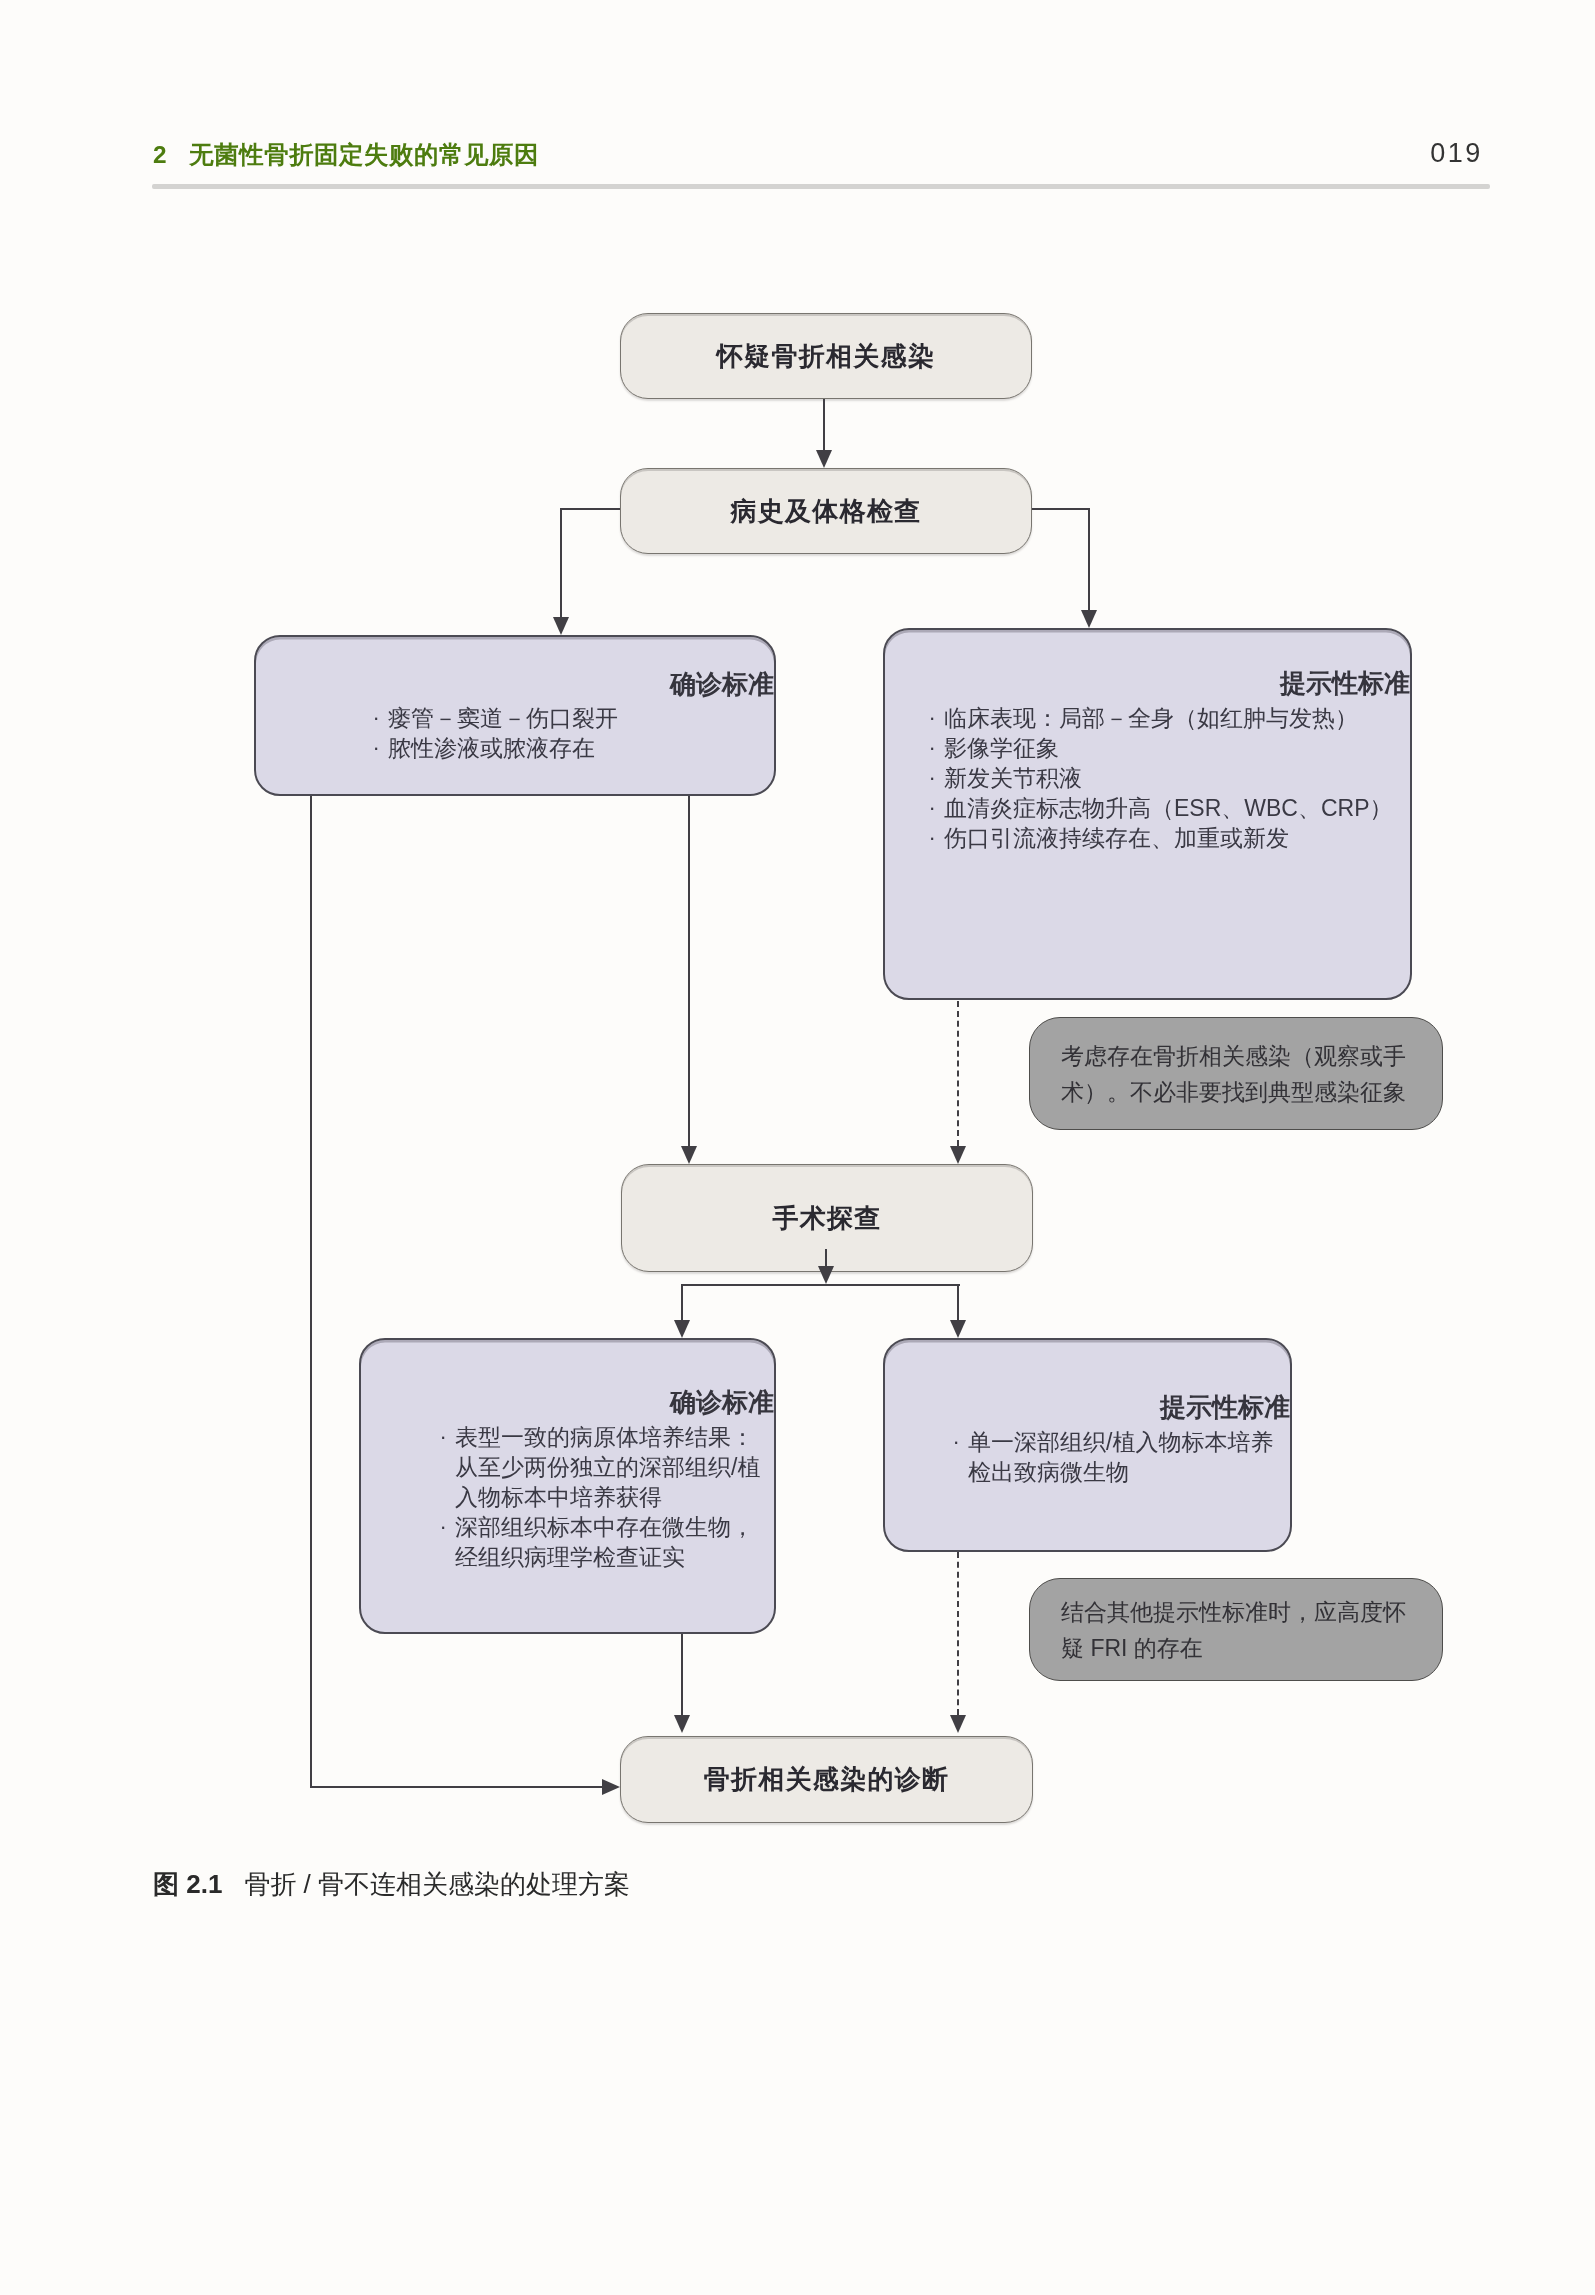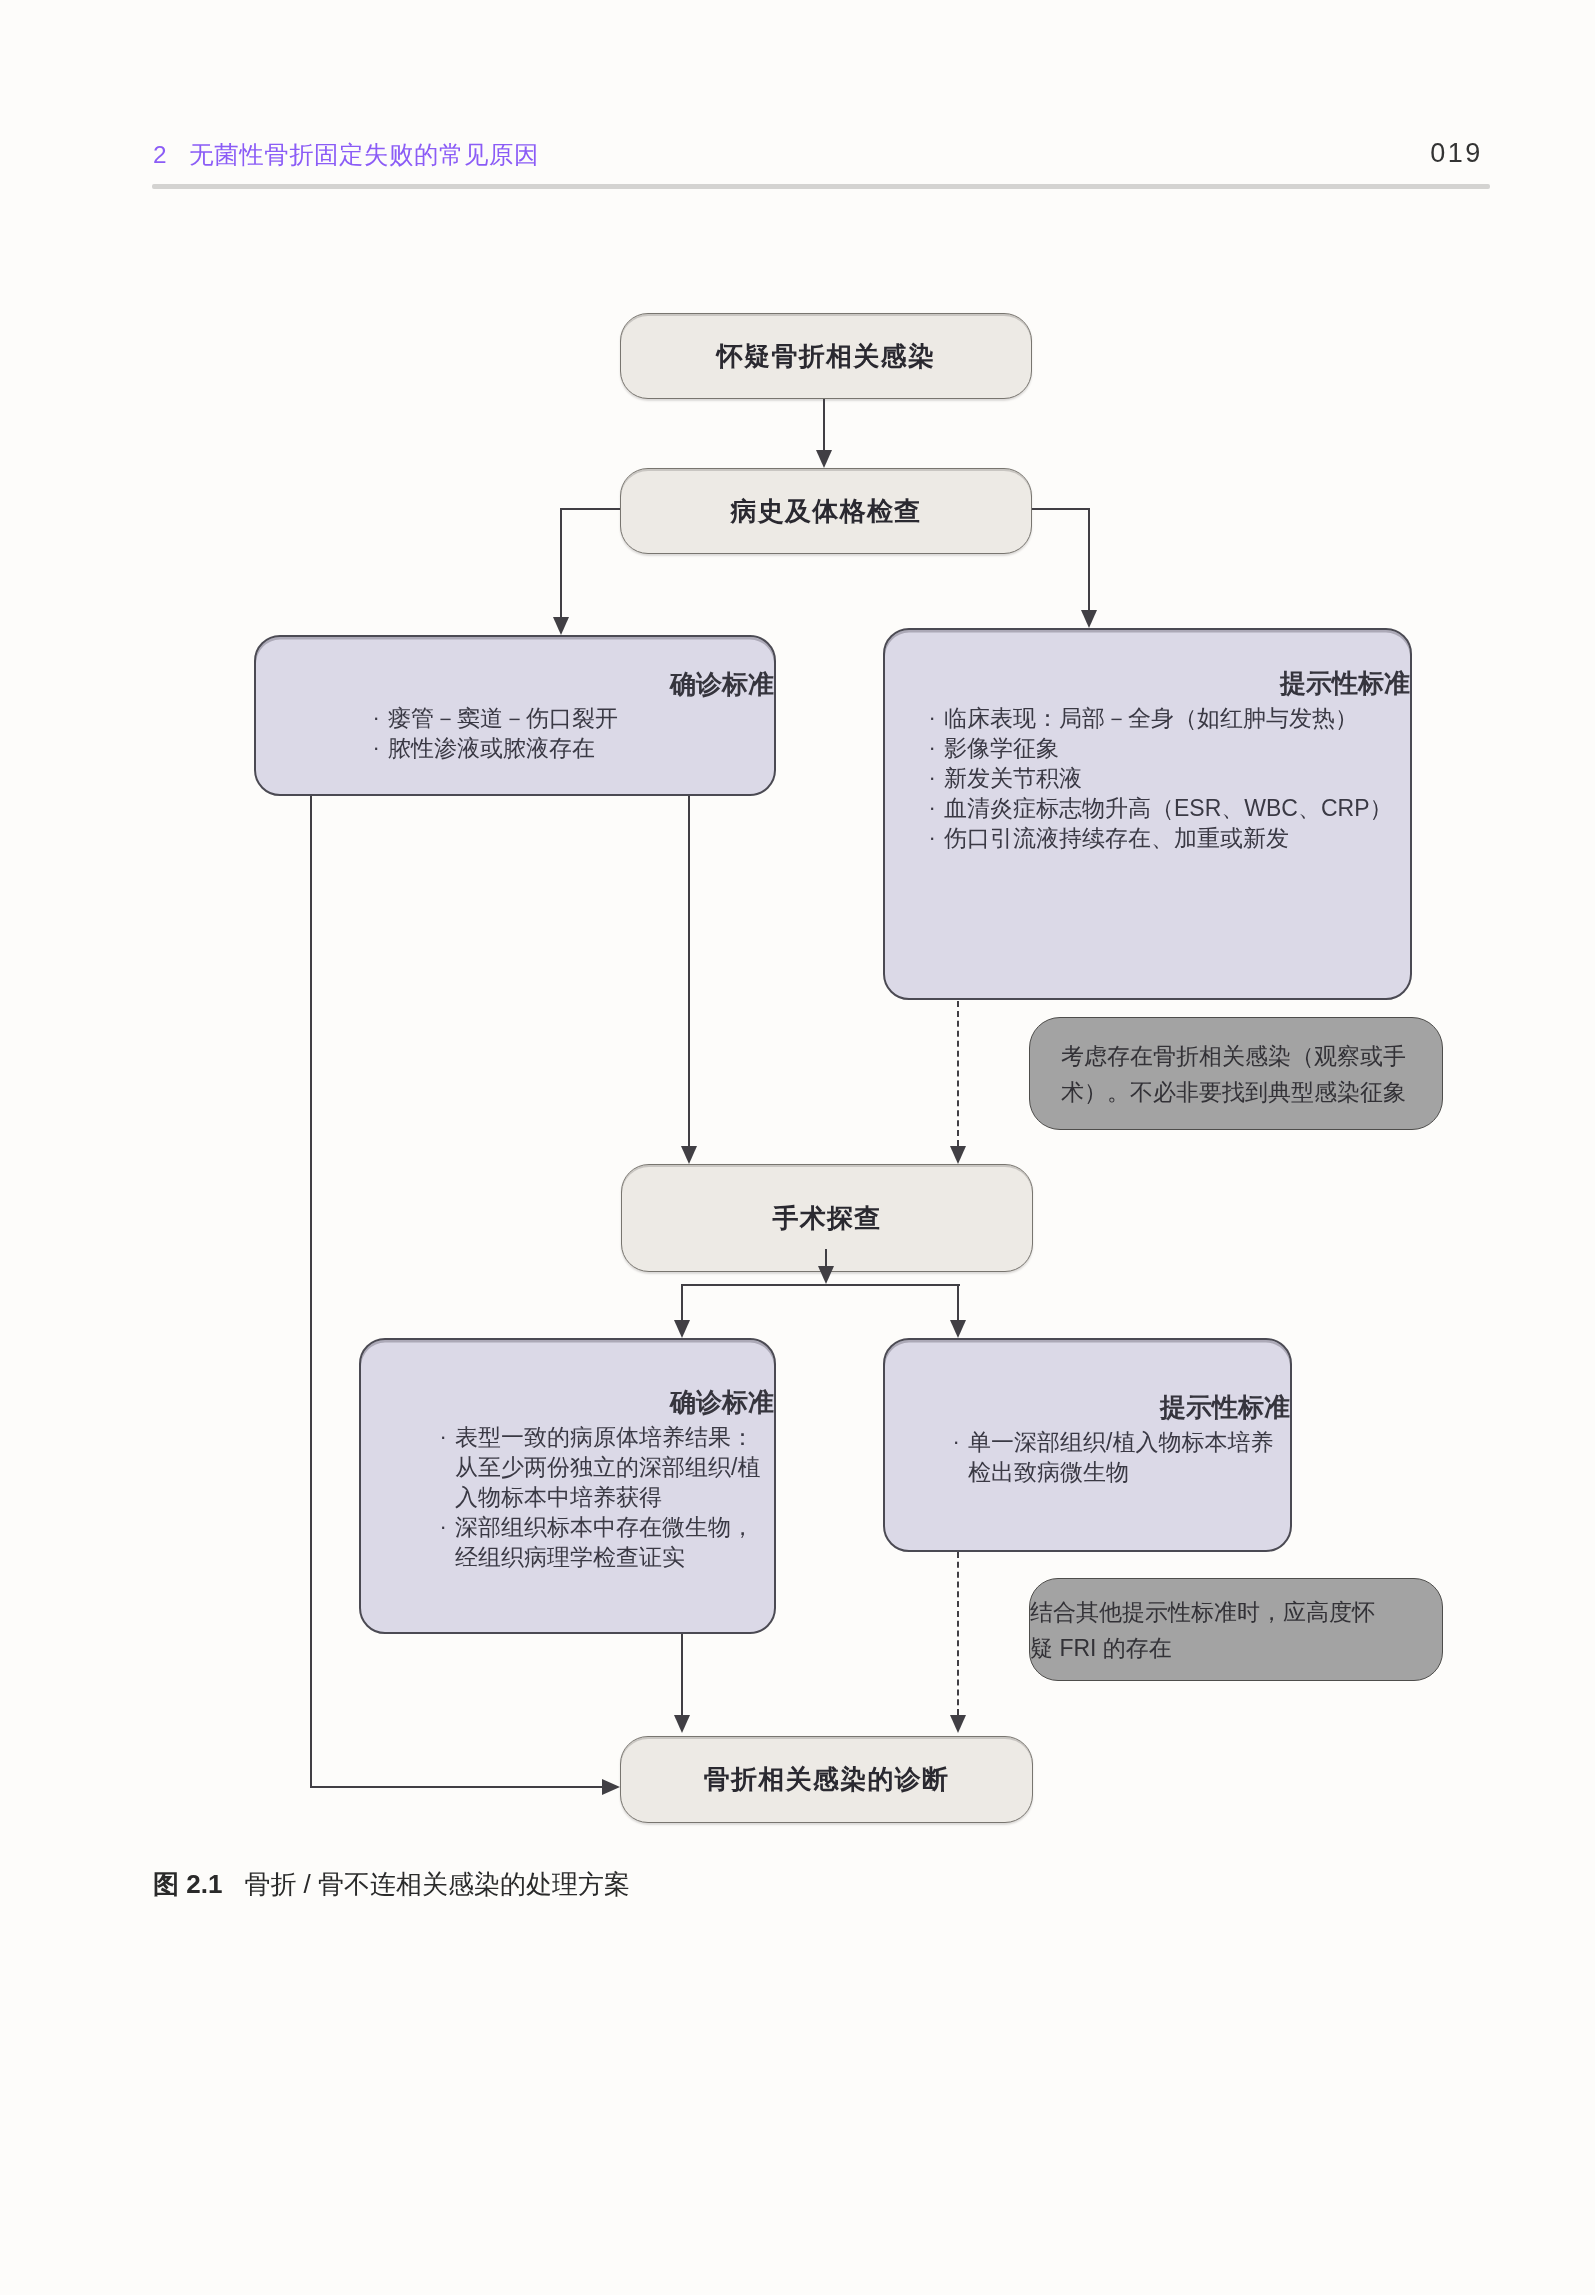--- a/index.html
+++ b/index.html
@@ -6,21 +6,21 @@
   body{
     width:1596px;height:2295px;position:relative;
     background:#fdfcfa;
     font-family:"Liberation Sans",sans-serif;
     color:#2b2a2f;
     -webkit-font-smoothing:antialiased;
   }
   #page{position:absolute;inset:0;}
 
   
-  .hdr{position:absolute;top:139px;left:153px;font-size:24.4px;font-weight:400;color:#8b5cf6;letter-spacing:0.6px;}
+  .hdr{position:absolute;top:139px;left:153px;font-size:24.4px;font-weight:700;color:#4d7c0f;letter-spacing:0.6px;}
   .hdr .num{margin-right:22px;}
   .pageno{position:absolute;top:138px;right:113px;font-size:27px;font-weight:500;color:#333;letter-spacing:2.6px;}
   .rule{position:absolute;top:184px;left:152px;width:1338px;height:4.5px;background:#d4d3d1;border-radius:1.9px;}
 
   
   .node{position:absolute;box-sizing:border-box;display:flex;flex-direction:column;justify-content:center;}
   .beige{
     background:#edeae5;border:1.9px solid #78756f;border-radius:28px;
     box-shadow:0 1.9px 1.9px rgba(70,68,64,.18), inset 0 1.9px 0 rgba(95,93,90,.25);
     align-items:center;
@@ -129,21 +129,21 @@
   </div>
 
   <div class="node lav" style="left:883px;top:1338px;width:409px;height:214px;padding:51px 0 0 37px;">
     <div class="box-title">提示性标准</div>
     <div class="bullet">
       <span class="mark">·</span>
       <span class="txt" style="width:322px">单一深部组织/植入物标本培养检出致病微生物</span>
     </div>
   </div>
 
-  <div class="node note" style="left:998px;top:1578px;width:414px;height:103px;border-radius:29px;">
+  <div class="node note" style="left:998px;top:1578px;width:414px;height:103px;padding-left:31px;">
     <div class="txt">结合其他提示性标准时，应高度怀疑 FRI 的存在</div>
   </div>
 
   <div class="node beige" style="left:620px;top:1736px;width:413px;height:87px;">
     <div class="lbl">骨折相关感染的诊断</div>
   </div>
 
   <div class="vline" style="left:823px;top:399px;height:53px;"></div>
   <div class="ah-down" style="left:816px;top:450px;"></div>
 

